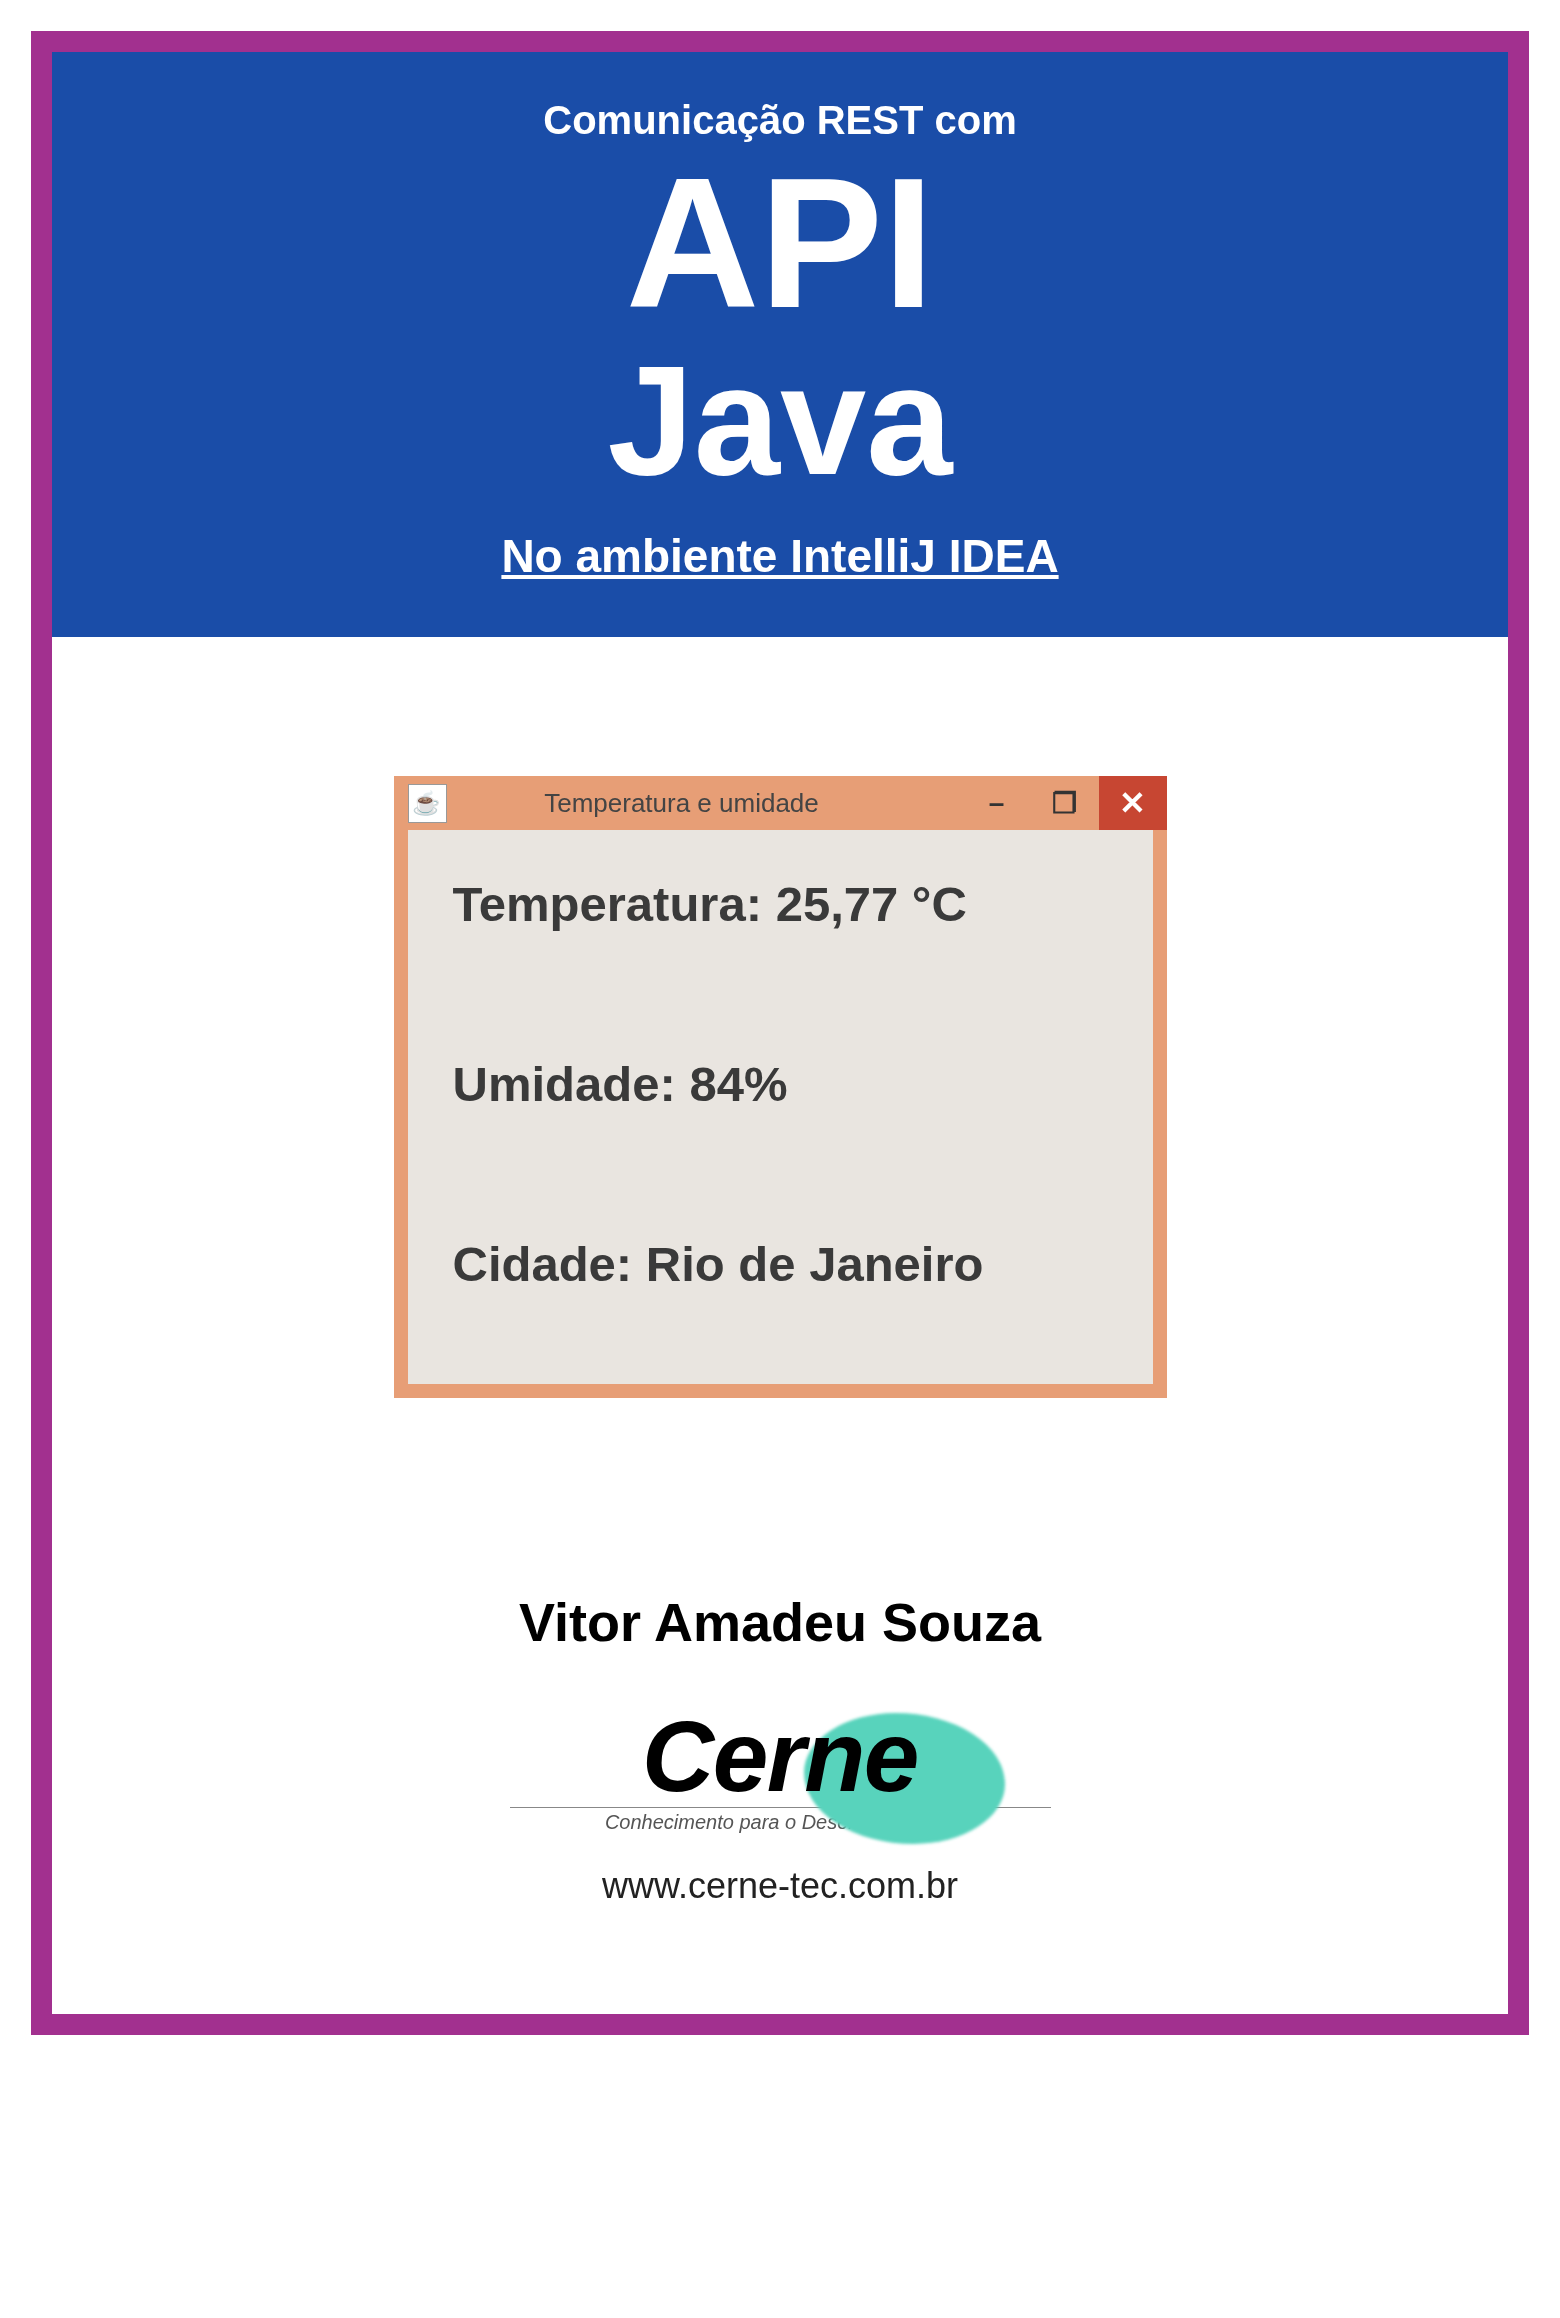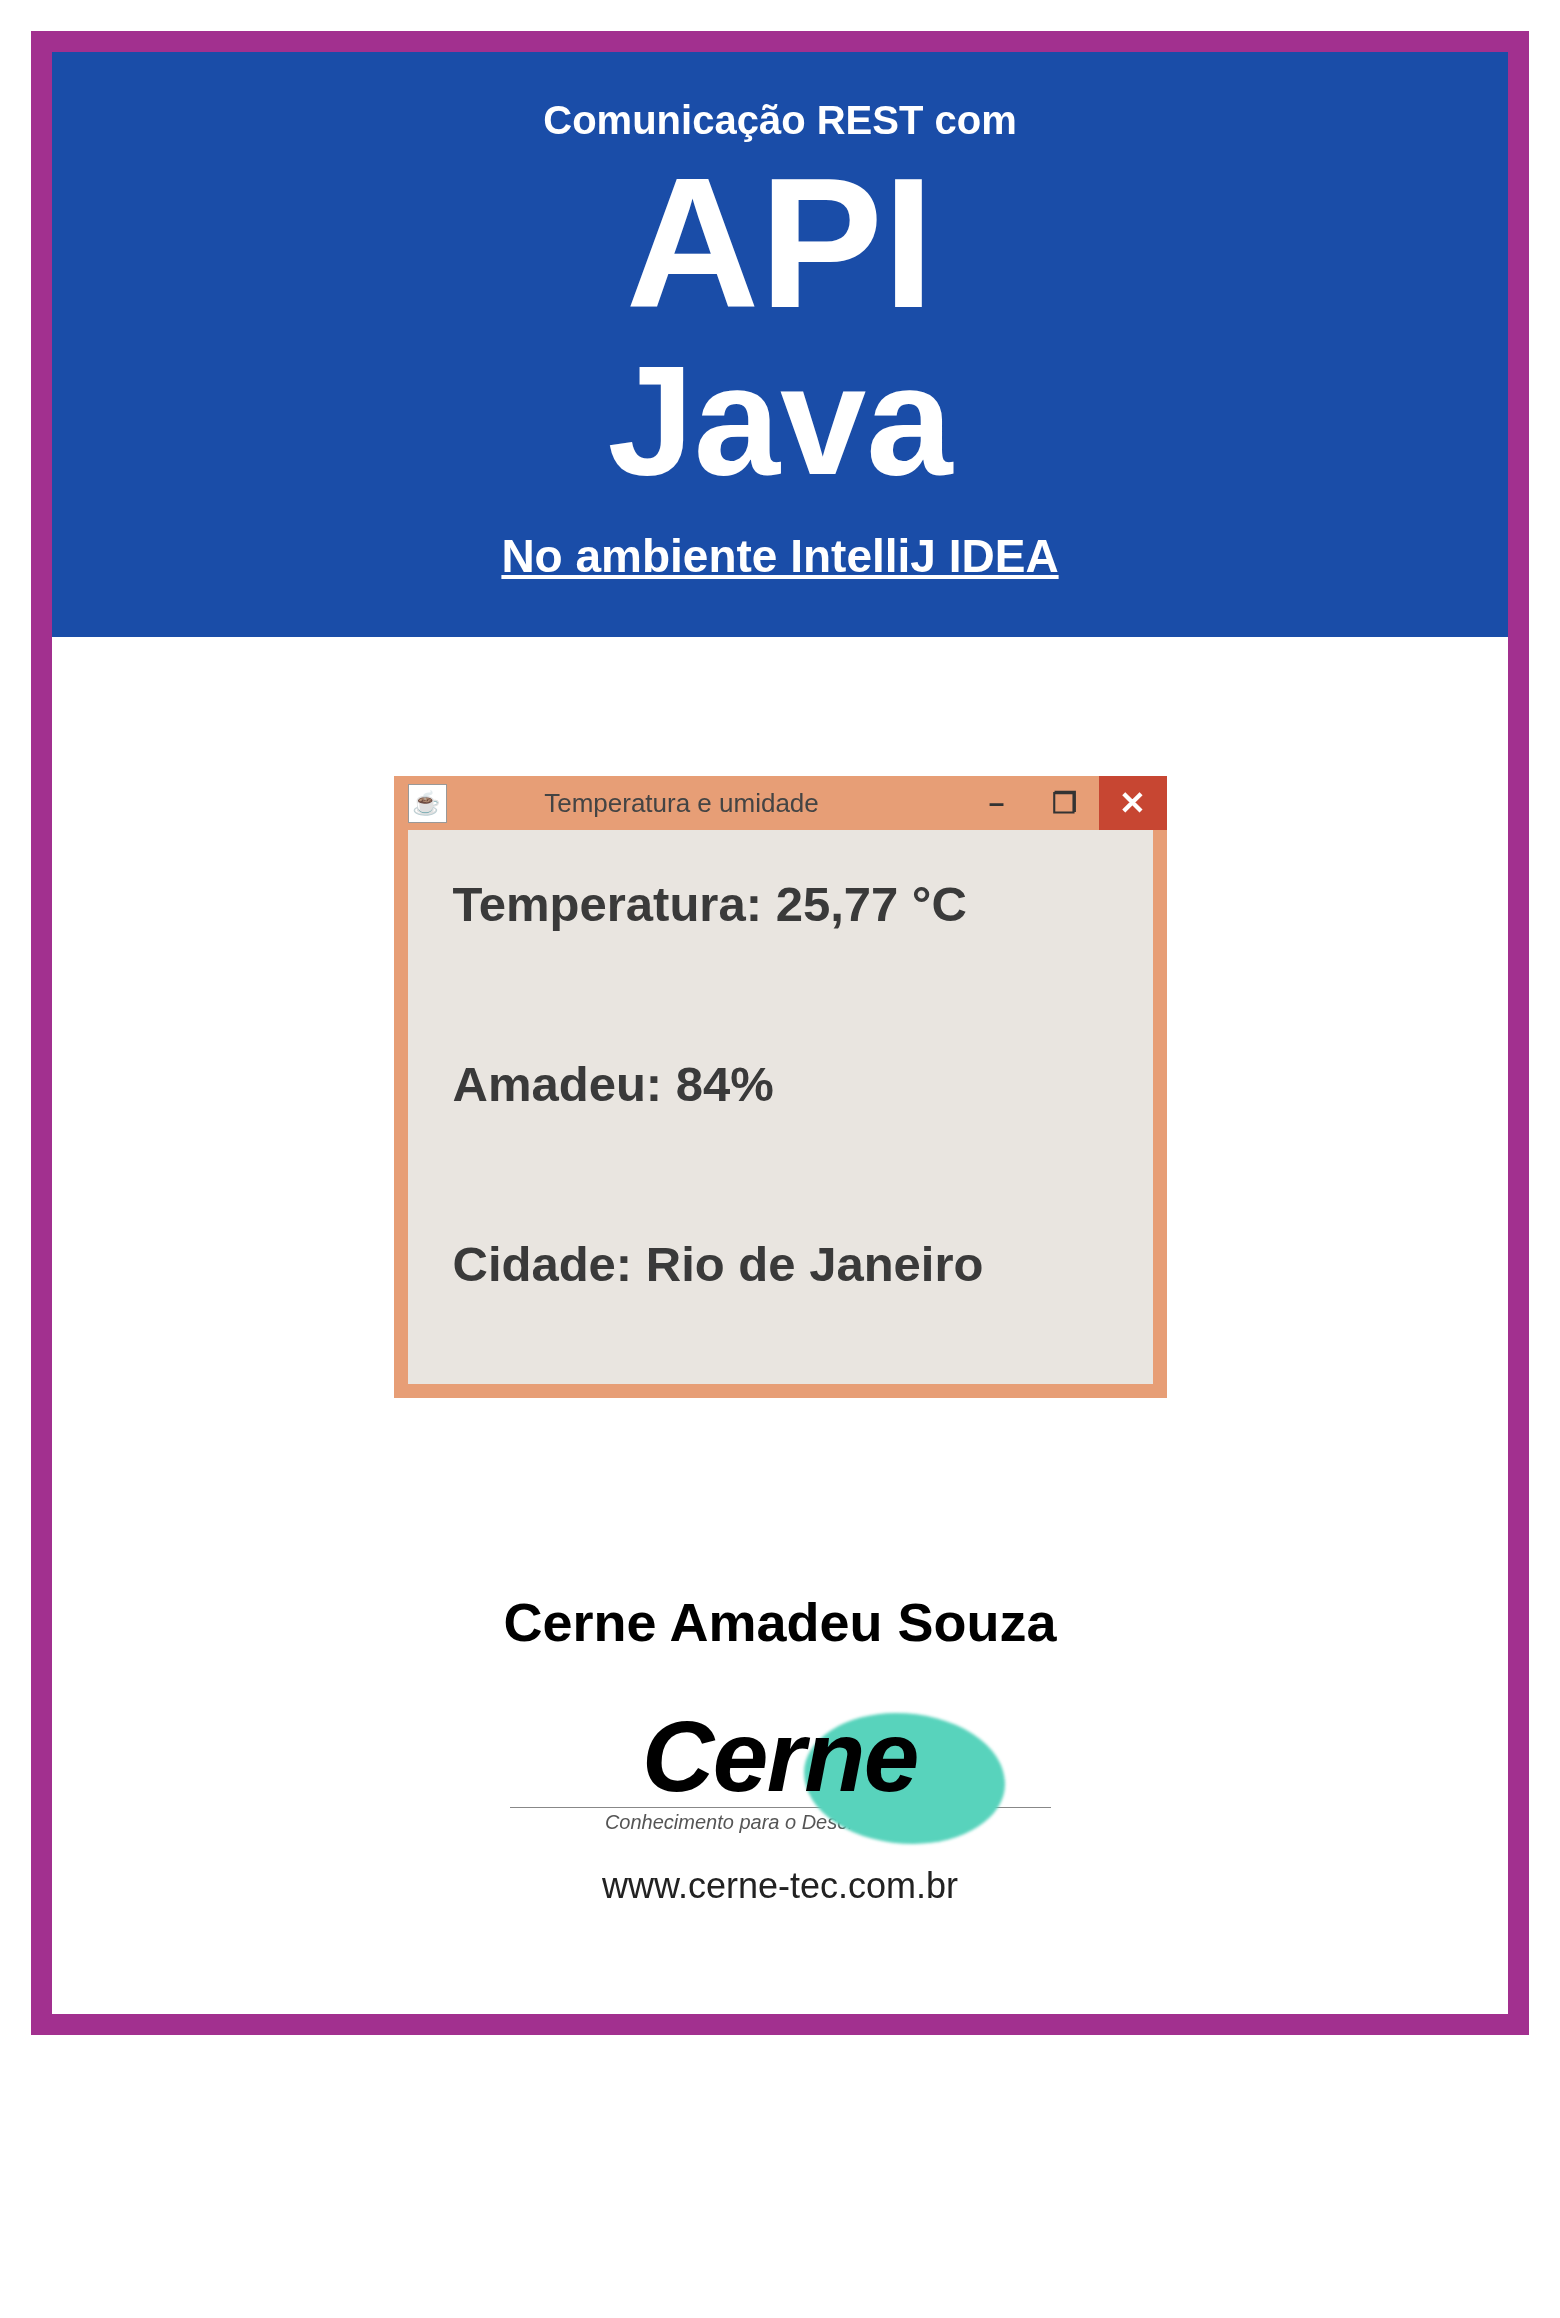--- a/index.html
+++ b/index.html
@@ -167,31 +167,31 @@
             <div class="win-btn">❐</div>
             <div class="win-btn win-close">✕</div>
           </div>
         </div>
         <div class="app-body">
           <div class="data-row">
             <span>Temperatura:</span>
             <span>25,77 °C</span>
           </div>
           <div class="data-row">
-            <span>Amadeu:</span>
+            <span>Umidade:</span>
             <span>84%</span>
           </div>
           <div class="data-row last">
             <span>Cidade:</span>
             <span>Rio de Janeiro</span>
           </div>
         </div>
       </div>
 
-      <div class="author">Cerne Amadeu Souza</div>
+      <div class="author">Vitor Amadeu Souza</div>
 
       <div class="logo-wrap">
         <div class="logo-dot-accent"></div>
         <div class="logo-text">Cerne</div>
         <div class="tagline">Conhecimento para o Desenvolvimento</div>
       </div>
       <div class="website">www.cerne-tec.com.br</div>
 
     </div>
 

